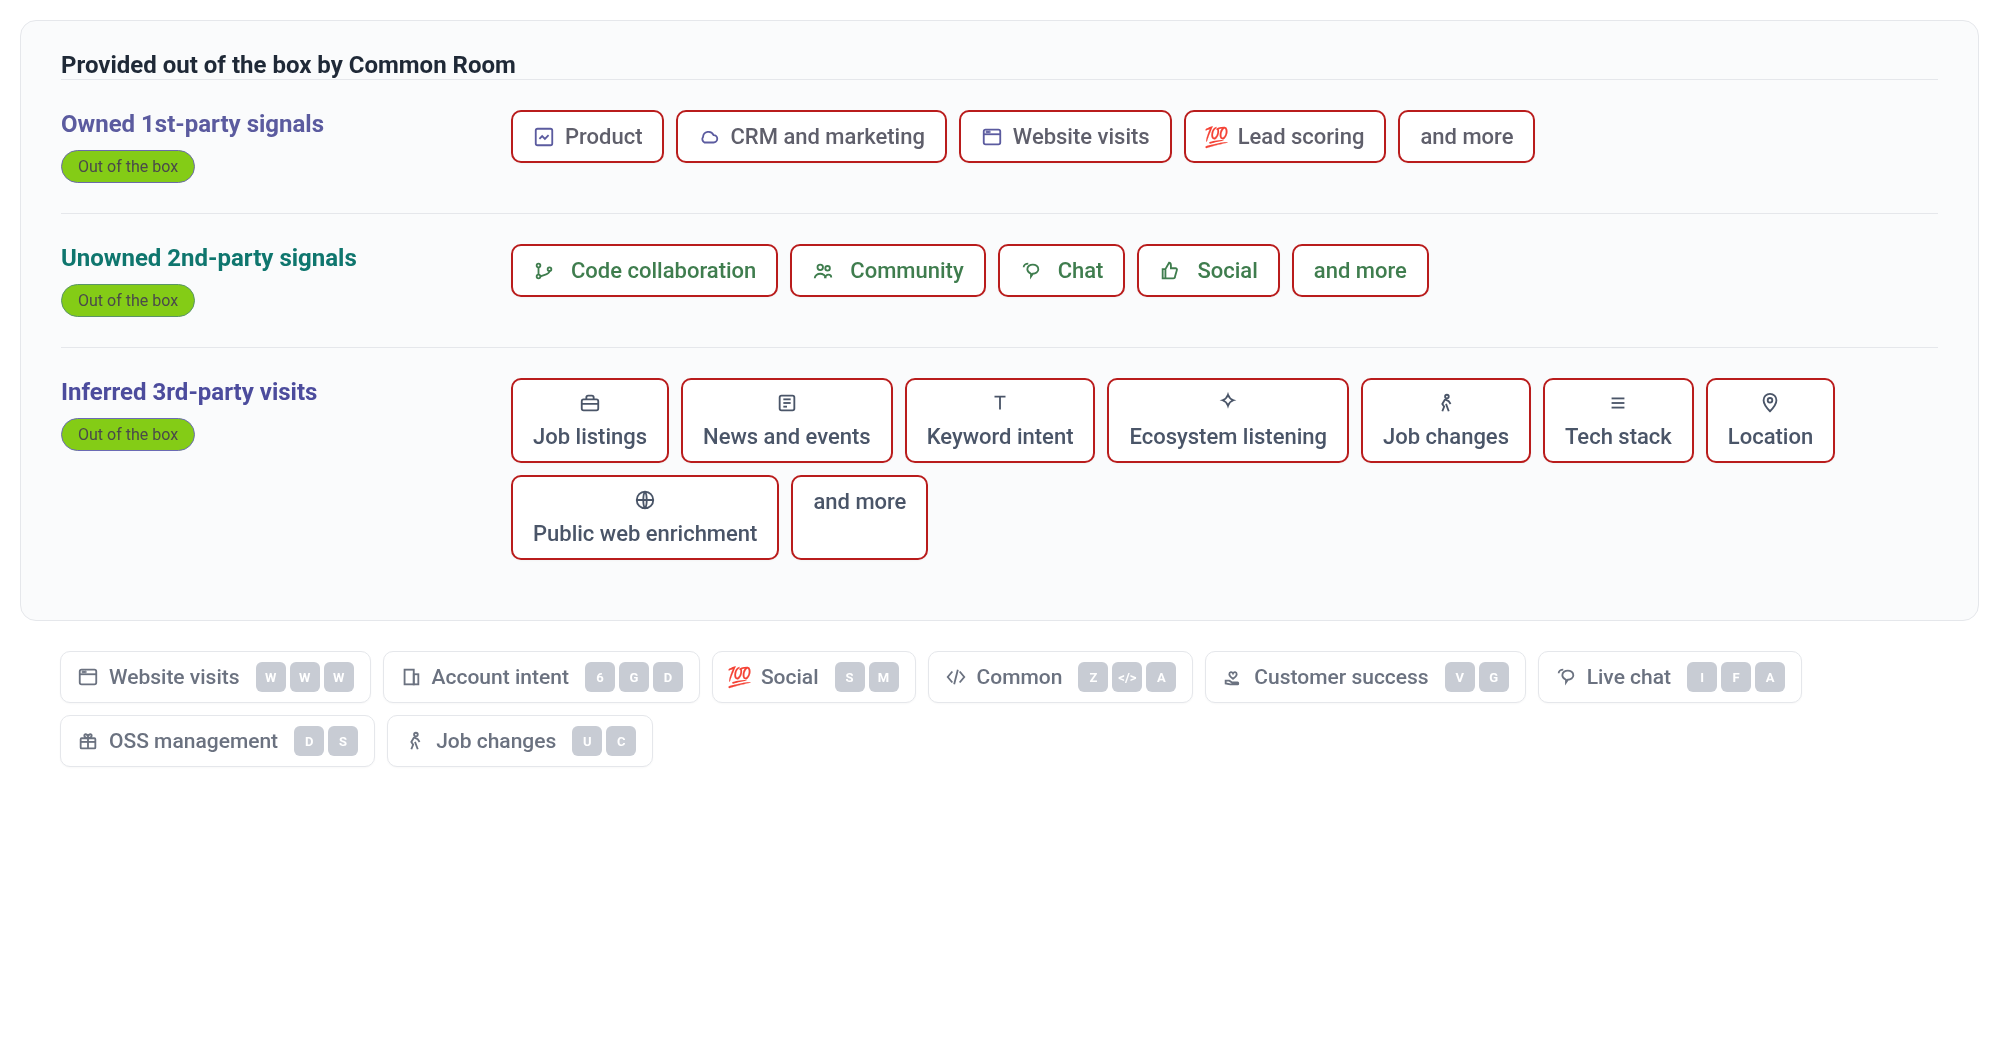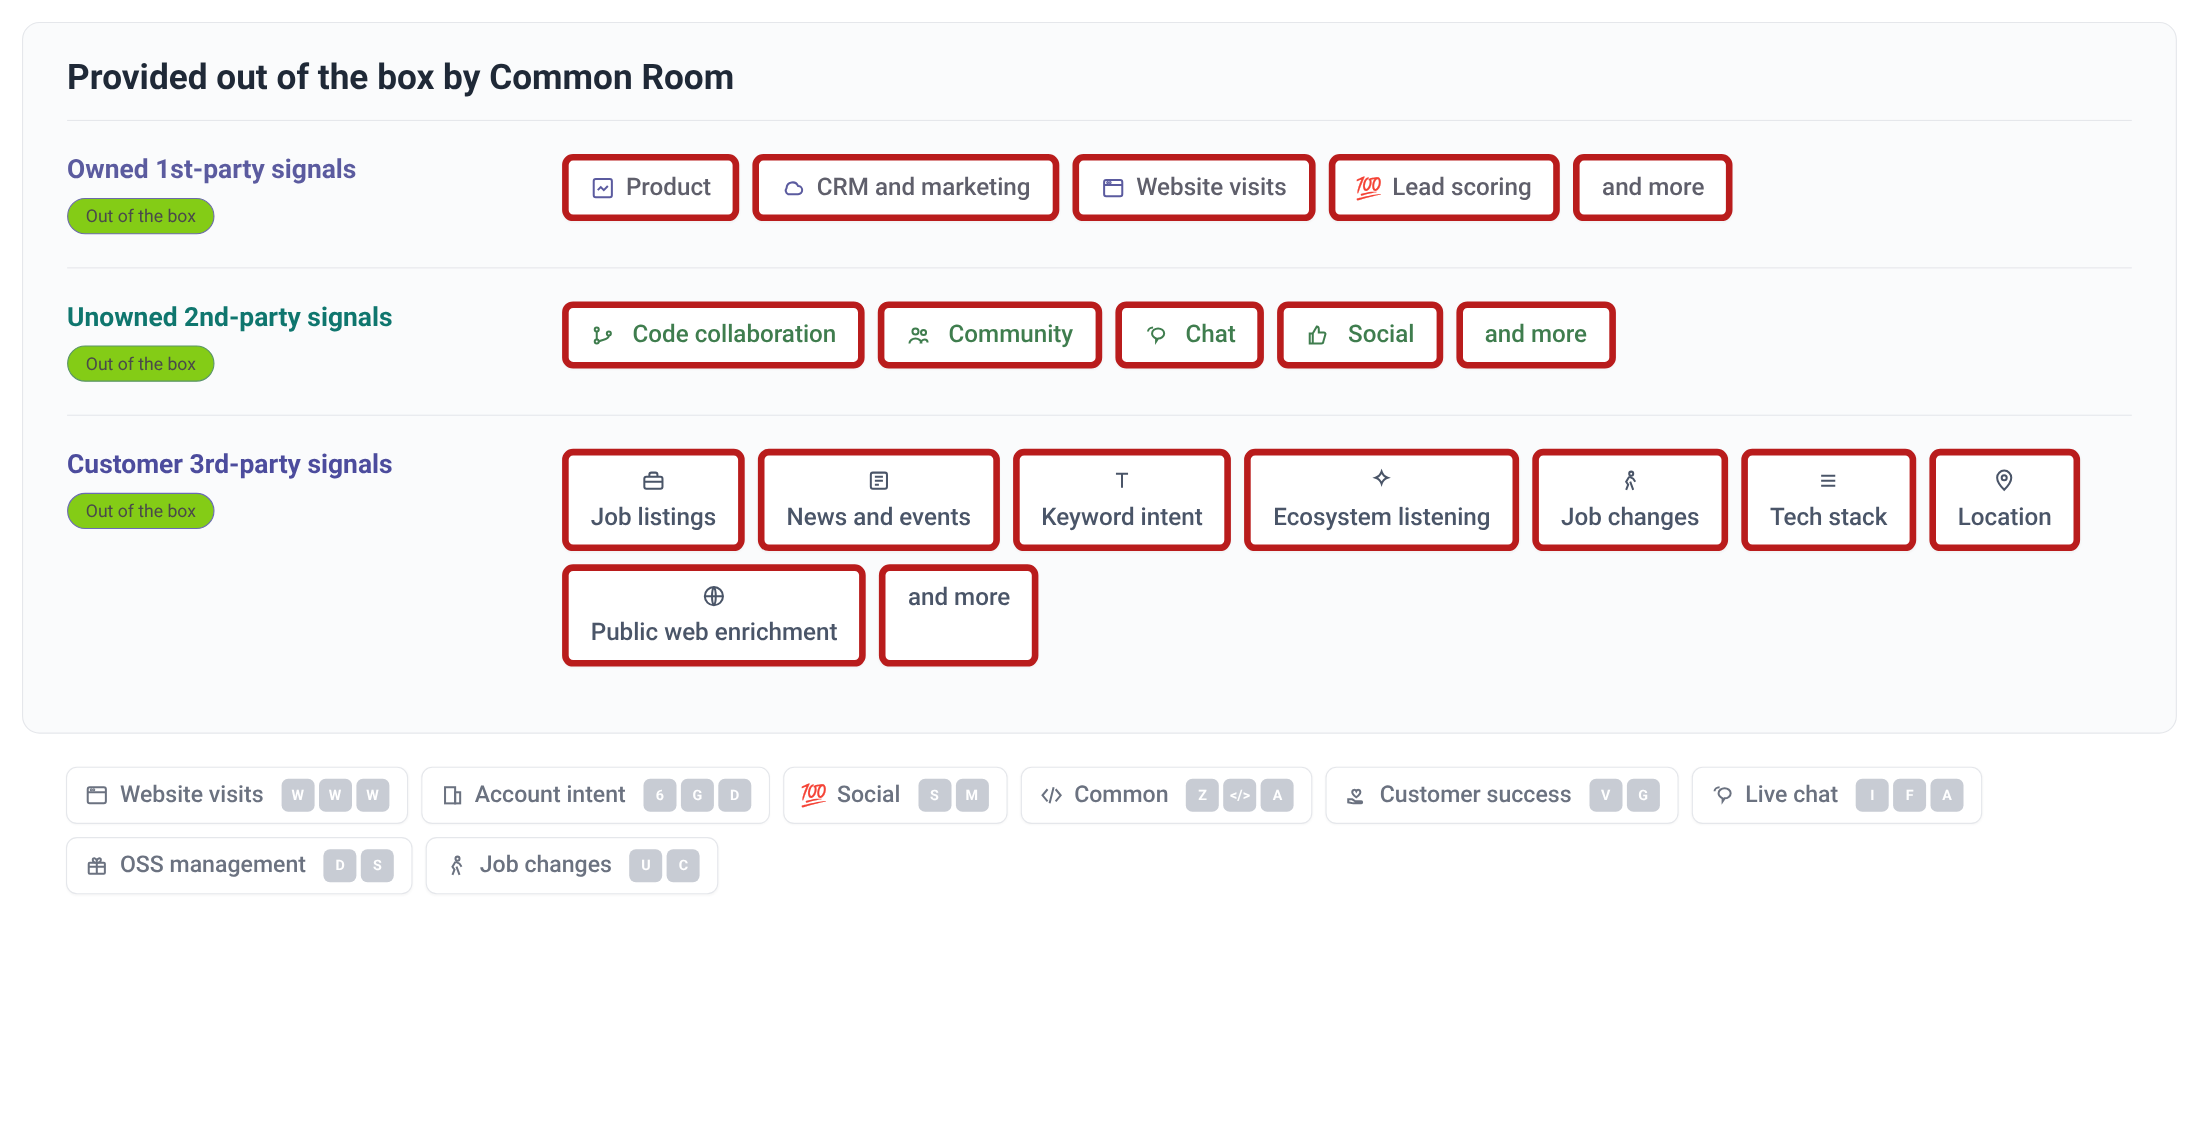--- a/index.html
+++ b/index.html
@@ -9,24 +9,23 @@
   color: #1f2937;
   padding: 20px;
 }
 .main-card {
   background: #fafbfc;
   border: 1px solid #e5e7eb;
   border-radius: 16px;
   padding: 30px 40px 30px 40px;
 }
 .section-title {
-  font-size: 32px;
+  font-size: 24px;
   font-weight: 700;
   color: #1f2937;
-  margin-bottom: 20px;
 }
 .divider {
   border: none;
   border-top: 1px solid #e5e7eb;
   margin: 0;
 }
 .row {
   display: flex;
   padding: 30px 0;
 }
@@ -60,21 +59,21 @@
 }
 .badge-purple { border: 1.5px solid #6b6ba8; color: #4a4a4a; }
 .badge-green { border: 1.5px solid #5a9468; color: #4a4a4a; }
 .badge-indigo { border: 1.5px solid #6b6bb4; color: #4a4a4a; }
 .chip {
   display: inline-flex;
   align-items: center;
   gap: 10px;
   padding: 12px 20px;
   background: #ffffff;
-  border: 6px solid #b91c1c;
+  border: 2px solid #b91c1c;
   border-radius: 10px;
   font-size: 22px;
   font-weight: 500;
   box-shadow: 0 1px 2px rgba(0,0,0,0.03);
 }
 .chip-purple { color: #5b5b9f; }
 .chip-purple .chip-label { color: #5f5f6b; }
 .chip-green { color: #3f7d4e; gap: 16px; }
 .chip-green .chip-label { color: #3f7d4e; }
 .chip-indigo { color: #4a5568; flex-direction: column; }
@@ -232,21 +231,21 @@
             </span>
             <span class="chip-label">Social</span>
           </div>
           <div class="chip chip-green">
             <span class="chip-label">and more</span>
           </div>
         </div>
       </div>
       <hr class="divider">
       <div class="row">
-        <div class="row-left"><div class="row-heading heading-indigo">Customer 3rd-party signals</div><span class="badge badge-indigo">Out of the box</span></div>
+        <div class="row-left"><div class="row-heading heading-indigo">Inferred 3rd-party visits</div><span class="badge badge-indigo">Out of the box</span></div>
         <div class="row-right">
           <div class="chip chip-indigo">
             <span class="chip-icon">
               <svg viewBox="0 0 24 24" fill="none" stroke="currentColor" stroke-width="2">
                 <rect x="3" y="8" width="18" height="12" rx="2"></rect>
                 <path d="M8 8V6a2 2 0 0 1 2-2h4a2 2 0 0 1 2 2v2M3 13h18"></path>
               </svg>
             </span>
             <span class="chip-label">Job listings</span>
           </div>

